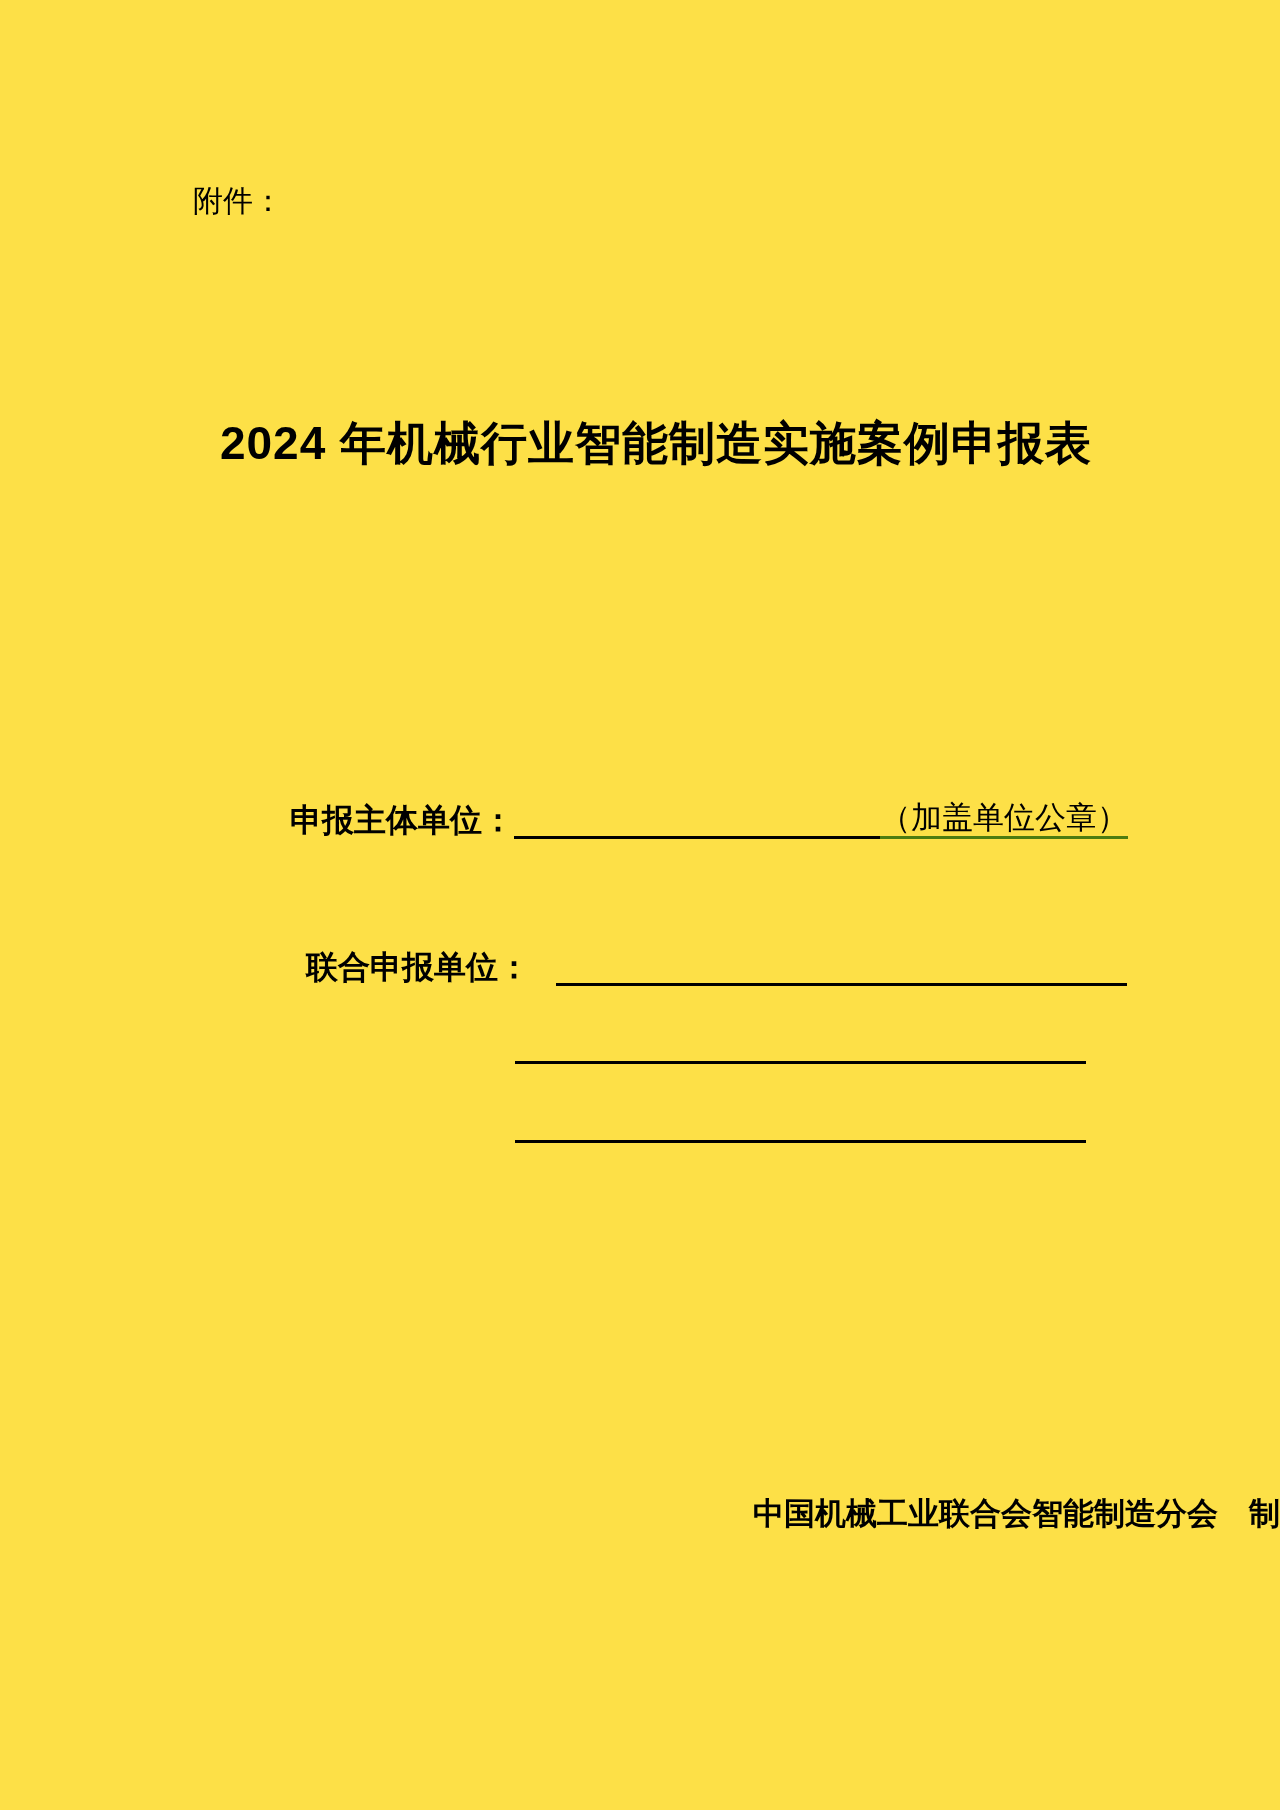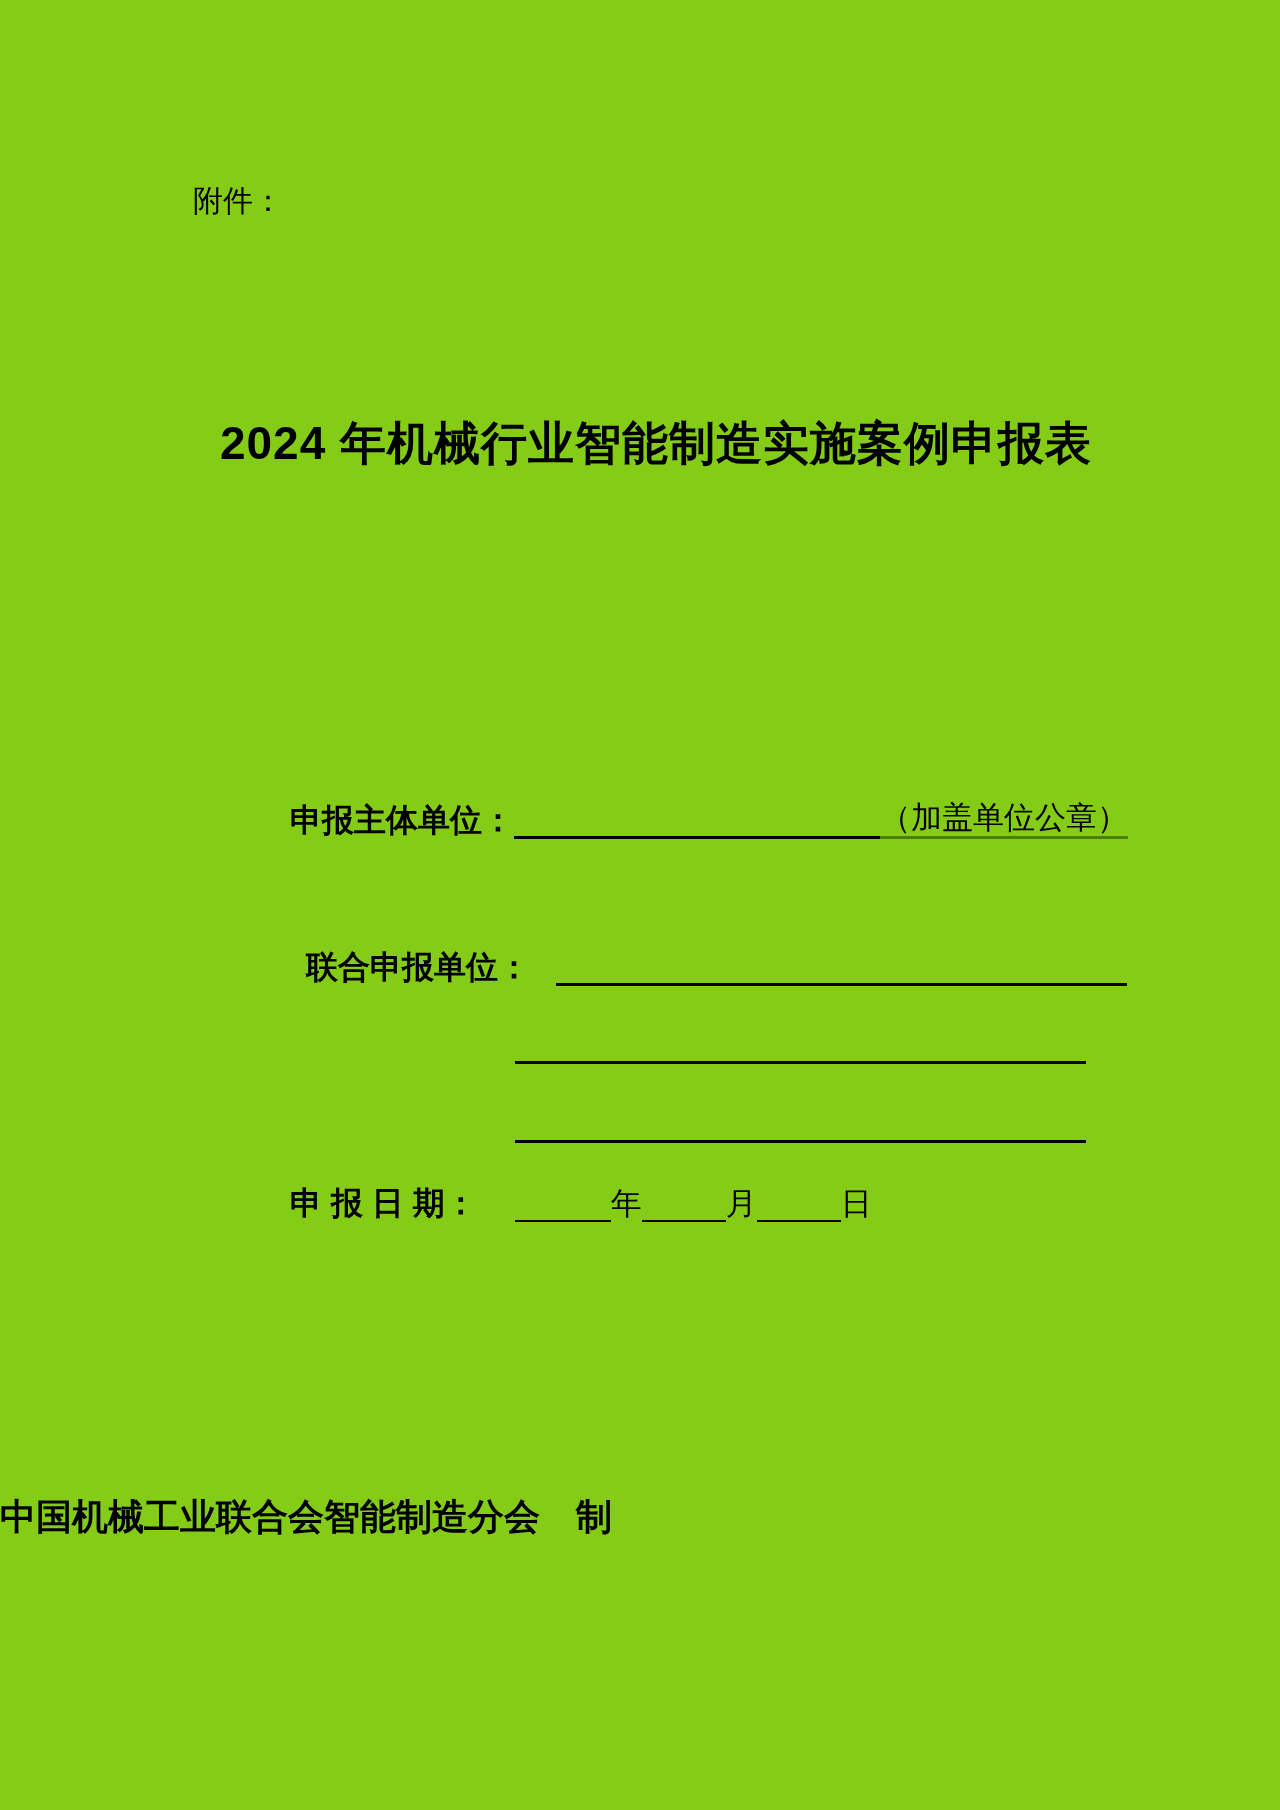--- a/index.html
+++ b/index.html
@@ -4,21 +4,21 @@
 <style>
   html, body {
     margin: 0;
     padding: 0;
     background: #ffffff;
   }
   .page {
     position: relative;
     width: 1280px;
     height: 1810px;
-    background: #84cc16;
+    background: #fde047;
     overflow: hidden;
     font-family: "Liberation Sans", sans-serif;
     color: #000000;
   }
   .attachment {
     position: absolute;
     left: 193px;
     top: 184px;
     font-family: "Liberation Serif", "DejaVu Serif", serif;
     font-size: 30px;
@@ -87,24 +87,24 @@
     color: #000000;
   }
   .blank-year  { width: 96px;  border-bottom-width: 2px; }
   .blank-month { width: 84px;  border-bottom-width: 2px; }
   .blank-day   { width: 84px;  border-bottom-width: 2px; }
   .footer {
     position: absolute;
     left: 0;
     top: 1495px;
     width: 1280px;
-    text-align: left;
+    text-align: right;
     font-family: "Liberation Sans", "DejaVu Sans", sans-serif;
     font-weight: 700;
-    font-size: 36px;
+    font-size: 31px;
     line-height: 1.2;
     white-space: pre;
     color: #000000;
   }
 </style>
 </head>
 <body>
 
 <div class="page">
 
@@ -119,26 +119,16 @@
   </div>
 
   <div class="row row-joint">
     <span class="label">联合申报单位：</span>
     <span class="blank blank-joint"></span>
   </div>
 
   <div class="hline hline-2"></div>
   <div class="hline hline-3"></div>
 
-  <div class="row row-date">
-    <span class="label">申 报 日 期：</span>
-    <span class="date-gap"></span>
-    <span class="blank blank-year"></span>
-    <span class="date-unit">年</span>
-    <span class="blank blank-month"></span>
-    <span class="date-unit">月</span>
-    <span class="blank blank-day"></span>
-    <span class="date-unit">日</span>
-  </div>
 
   <div class="footer">中国机械工业联合会智能制造分会　制</div>
 
 </div>
 
 </body></html>

